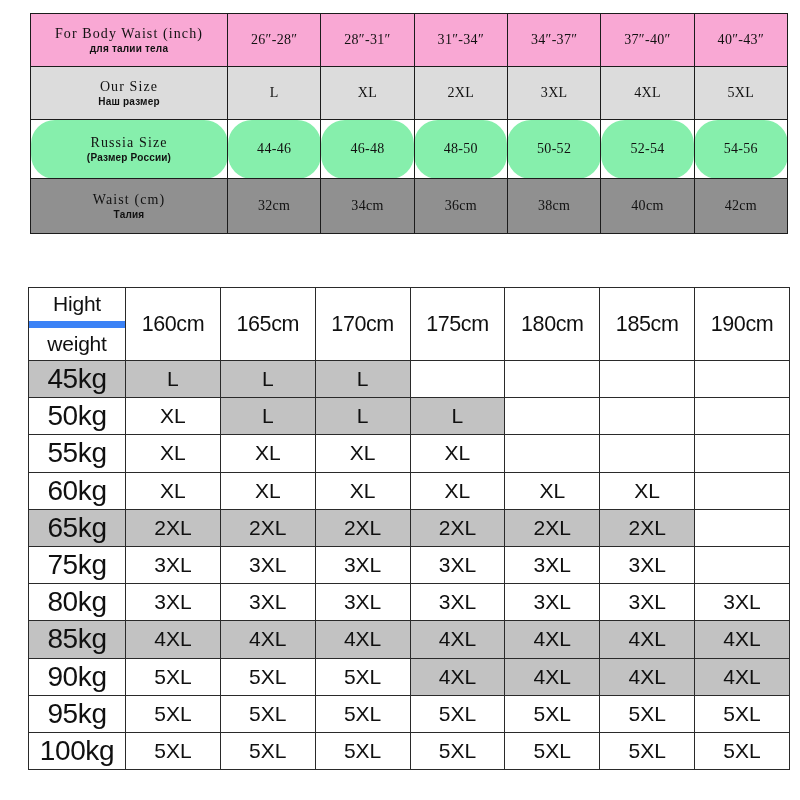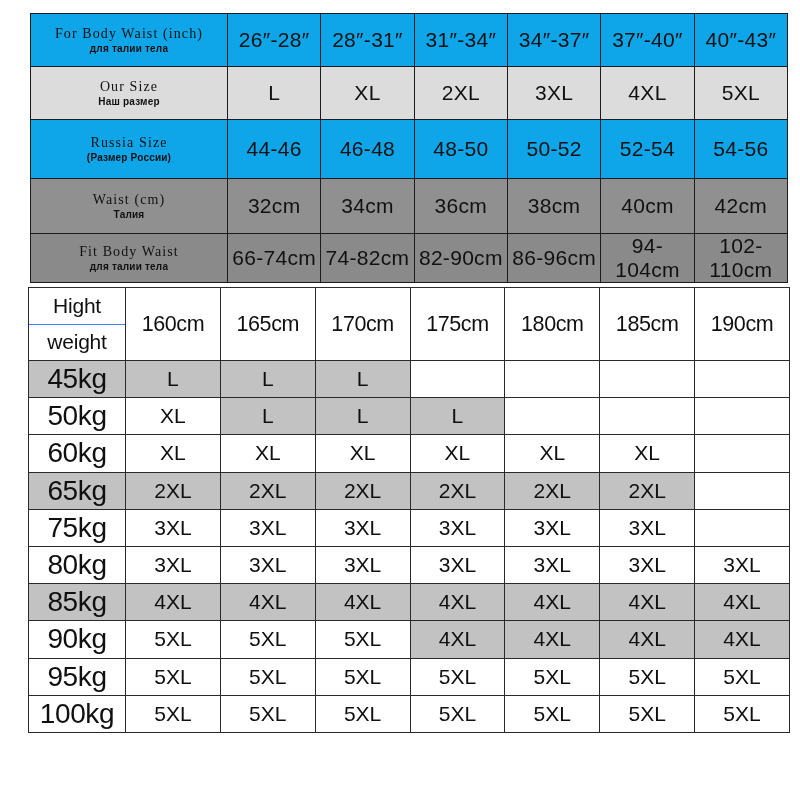--- a/index.html
+++ b/index.html
@@ -54,29 +54,29 @@
     font-size: 14px;
   }
   .top-table .lbl .ru {
     display: block;
     font-family: "Liberation Sans", sans-serif;
     font-weight: bold;
     font-size: 10px;
     letter-spacing: 0.2px;
   }
   .top-table .val {
-    font-size: 21px;
-    font-family: Liberation Sans, sans-serif;
+    font-size: 14px;
+    font-family: Liberation Serif, serif;
     letter-spacing: 0.3px;
   }
 
   
-  .tint-0 td { background: #0ea5e9; }
+  .tint-0 td { background: #f9a8d4; }
   .tint-1 td { background: #dcdcdc; }
-  .tint-2 td { background: #0ea5e9; }
+  .tint-2 td { background: #86efac; border-radius: 24px; }
   .tint-3 td { background: #909090; }
   .tint-4 td { background: #8a8a8a; }
 
   .r-waist td { height: 54px; margin-top: 24px; }
   .r-fit td { height: 46px; }
   .r-ourSize td { height: 52px; }
   .r-russia td { height: 58px; }
   .r-bodywaist td { height: 52px; }
 
   
@@ -113,21 +113,21 @@
   .corner-wrap .c-top,
   .corner-wrap .c-bot {
     flex: 1 1 50%;
     display: flex;
     align-items: center;
     justify-content: center;
     font-size: 21px;
     letter-spacing: -0.2px;
   }
   .corner-wrap .c-top {
-    border-bottom: 1px solid #3b82f6;
+    border-bottom: 7px solid #3b82f6;
   }
   .bottom-table .colhdr {
     font-size: 21.5px;
     letter-spacing: -0.4px;
   }
   .bottom-table .rowhdr {
     font-size: 28px;
     letter-spacing: -0.4px;
   }
   .cell-gray { background: #c2c2c2 !important; }
@@ -184,32 +184,20 @@
             <span class="en">Waist (cm)</span>
             <span class="ru">Талия</span>
           </td>
           <td class="val">32cm</td>
           <td class="val">34cm</td>
           <td class="val">36cm</td>
           <td class="val">38cm</td>
           <td class="val">40cm</td>
           <td class="val">42cm</td>
         </tr>
-        <tr class="tint-4 r-fit">
-          <td class="lbl">
-            <span class="en">Fit Body Waist</span>
-            <span class="ru">для талии тела</span>
-          </td>
-          <td class="val">66-74cm</td>
-          <td class="val">74-82cm</td>
-          <td class="val">82-90cm</td>
-          <td class="val">86-96cm</td>
-          <td class="val">94-104cm</td>
-          <td class="val">102-110cm</td>
-        </tr>
       </tbody>
   </table>
 
   <table class="bottom-table">
     <tbody>
         <tr>
           <td class="hdr-corner w-first">
             <div class="corner-wrap">
               <div class="c-top">Hight</div>
               <div class="c-bot">weight</div>
@@ -237,20 +225,30 @@
           <td class="rowhdr w-first cell-white">50kg</td>
           <td class="cell-white txt-black">XL</td>
           <td class="cell-gray txt-red">L</td>
           <td class="cell-gray txt-red">L</td>
           <td class="cell-gray txt-red">L</td>
           <td class="cell-white txt-black"></td>
           <td class="cell-white txt-black"></td>
           <td class="cell-white txt-black"></td>
         </tr>
         <tr>
+          <td class="rowhdr w-first cell-white">55kg</td>
+          <td class="cell-white txt-black">XL</td>
+          <td class="cell-white txt-black">XL</td>
+          <td class="cell-white txt-black">XL</td>
+          <td class="cell-white txt-black">XL</td>
+          <td class="cell-white txt-black"></td>
+          <td class="cell-white txt-black"></td>
+          <td class="cell-white txt-black"></td>
+        </tr>
+        <tr>
           <td class="rowhdr w-first cell-white">60kg</td>
           <td class="cell-white txt-black">XL</td>
           <td class="cell-white txt-black">XL</td>
           <td class="cell-white txt-black">XL</td>
           <td class="cell-white txt-black">XL</td>
           <td class="cell-white txt-black">XL</td>
           <td class="cell-white txt-black">XL</td>
           <td class="cell-white txt-black"></td>
         </tr>
         <tr>

